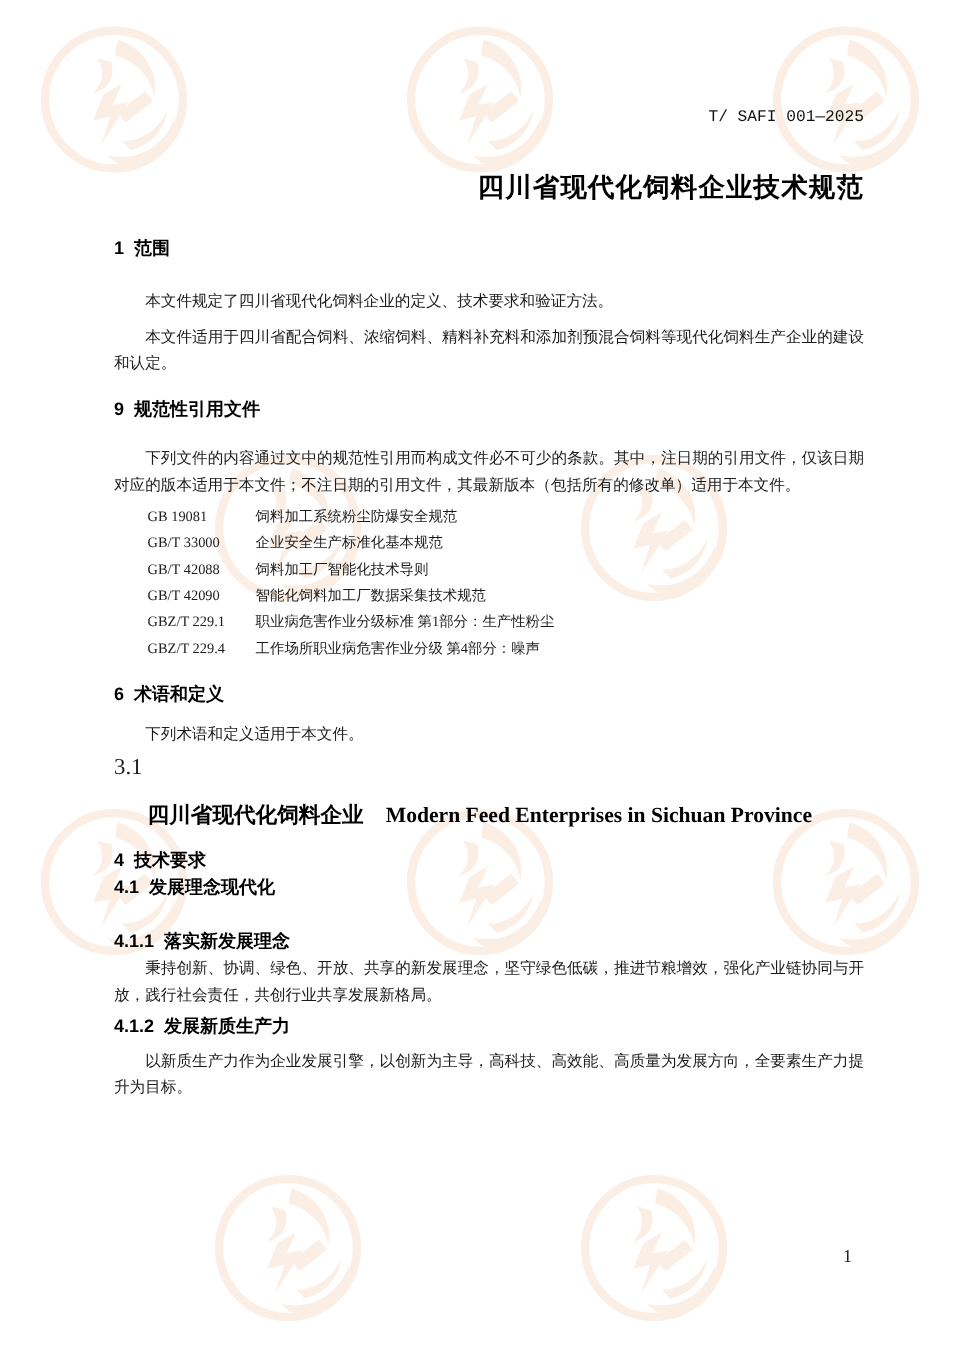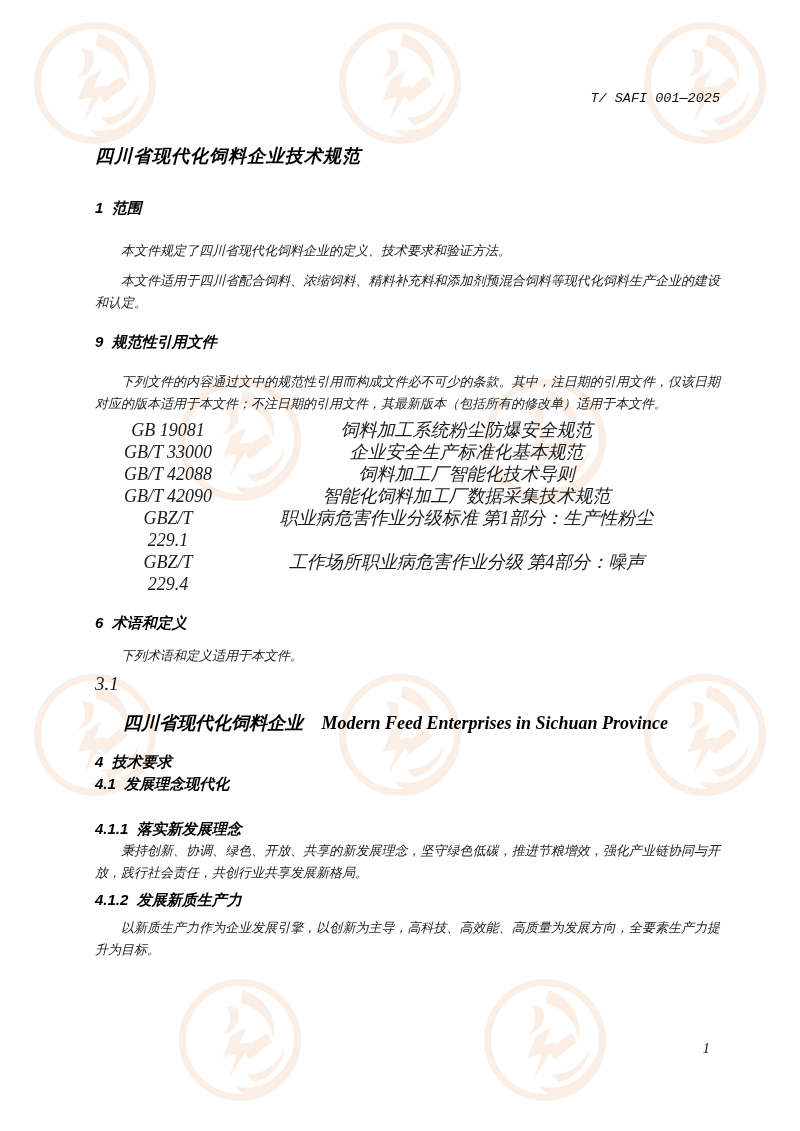--- a/index.html
+++ b/index.html
@@ -5,54 +5,53 @@
   * { margin:0; padding:0; box-sizing:border-box; }
   html, body { background:#ffffff; }
   .page {
     position:relative;
     width:800px; height:1131px;
     margin:0 auto;
     background:#ffffff;
     overflow:hidden;
     font-family:"Liberation Serif","DejaVu Serif",serif;
     color:#1b1b1b;
-    font-style:italic;
   }
   
   .wm-layer { position:absolute; inset:0; z-index:0; pointer-events:none; }
   .wm { position:absolute; width:130px; height:130px; opacity:0.16; }
   .wm-shape { fill:var(--wm-color,#e49a62); }
   .wm-ring  { fill:none; stroke:var(--wm-color,#e49a62); stroke-width:6.5; }
   .wm-vein  { fill:none; stroke:#ffffff; stroke-width:2; }
   
   .content { position:relative; z-index:1; padding:88px 80px 0 95px; }
   .doc-code {
     text-align:right;
     font-family:"Liberation Mono","DejaVu Sans Mono",monospace;
     font-size:13.5px; line-height:22px; color:#111;
   }
   .title {
     margin-top:31px;
-    text-align:left;
+    text-align:right;
     font-family:"Liberation Sans","DejaVu Sans",sans-serif;
-    font-weight:bold; font-size:18px; line-height:30px;
+    font-weight:bold; font-size:22px; line-height:30px;
     letter-spacing:1px; color:#000;
   }
   .h-sec {
     font-family:"Liberation Sans","DejaVu Sans",sans-serif;
     font-weight:bold; font-size:15px; line-height:22px;
     color:#000; white-space:pre-wrap;
   }
   .body-p {
     font-size:13px; line-height:22px;
     text-indent:2em; text-align:justify;
   }
   .num-plain { font-size:19px; line-height:22px; }
   .refs { margin-top:4px; }
-  .ref-row { display:flex; font-size:18px; line-height:22px; padding-left:28px;text-align:center; }
+  .ref-row { display:flex; font-size:12px; line-height:22px; padding-left:28px; }
   .ref-code { width:90px; flex:none; }
   .ref-title { flex:1; }
   .term-line { padding-left:28px; font-size:18px; line-height:22px; }
   .term-zh { font-family:"Liberation Sans","DejaVu Sans",sans-serif; font-weight:bold; color:#000; }
   .term-en { font-family:"Liberation Serif","DejaVu Serif",serif; font-weight:bold; color:#000; margin-left:14px; }
   .page-number {
     position:absolute; z-index:1;
     top:1037px; right:90px;
     font-size:15px; line-height:22px; color:#222;
   }

